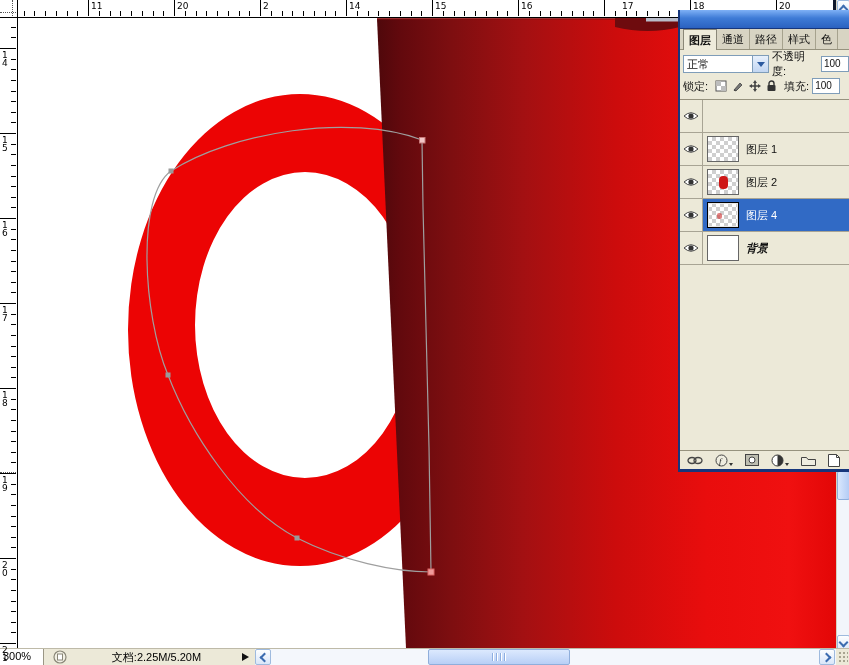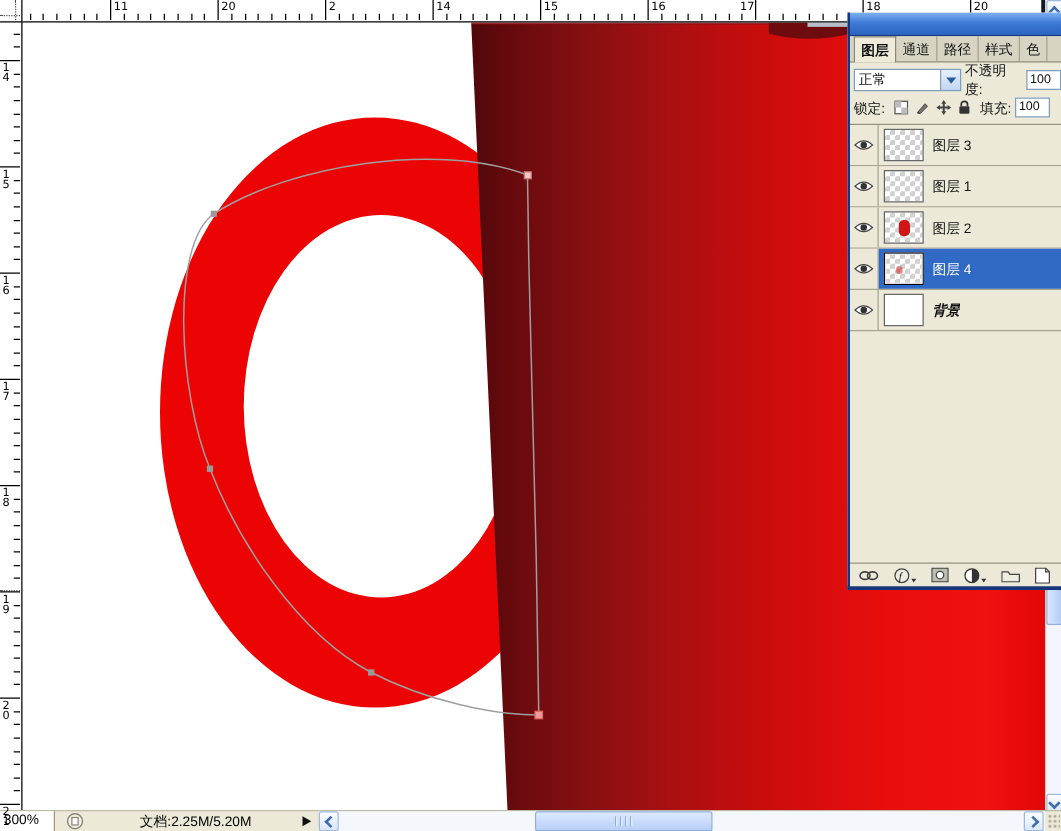--- a/index.html
+++ b/index.html
@@ -54,21 +54,21 @@
   #layers-panel{position:absolute;left:678px;top:10px;width:171px;height:462px;z-index:10;
      background:#ECE9D8;border-left:2px solid #16367C;border-bottom:3px solid #16367C;box-sizing:border-box;
      overflow:hidden;display:flex;flex-direction:column;font-size:11px;color:#111;}
   #panel-titlebar{height:18px;flex:none;background:linear-gradient(180deg,#7FB1F6 0%,#3E7BD6 45%,#2B62C0 100%);
      border-bottom:1px solid #16367C;}
   #panel-tabs{height:20px;flex:none;background:#D8D4C3;display:flex;align-items:flex-end;padding-left:3px;border-bottom:1px solid #96927E;}
   .tab{padding:3px 5px 2px;border-right:1px solid #A6A28E;white-space:nowrap;}
   .tab.active{background:#EEEBDB;border:1px solid #8A8778;border-bottom:none;margin-bottom:-1px;font-weight:bold;}
   #panel-controls{flex:none;padding:3px 0 2px 3px;}
   .ctrl-row{display:flex;align-items:center;height:22px;gap:3px;}
-  .combo{width:88px;height:18px;background:#fff;border:1px solid #7F9DB9;display:flex;align-items:flex-start;box-sizing:border-box;}
+  .combo{width:88px;height:18px;background:#fff;border:1px solid #7F9DB9;display:flex;align-items:flex-end;box-sizing:border-box;}
   .combo-text{flex:1;padding-left:3px;}
   .combo-arrow{width:15px;height:100%;background:linear-gradient(180deg,#E7F0FC,#C2D6F2);border-left:1px solid #7F9DB9;
      display:flex;align-items:center;justify-content:center;}
   .combo-arrow i{width:0;height:0;border-left:4px solid transparent;border-right:4px solid transparent;border-top:5px solid #2C5AA0;}
   .num-field{width:28px;height:16px;background:#fff;border:1px solid #7F9DB9;font-size:10px;padding:1px 0 0 2px;box-sizing:border-box;flex:none;}
   .lock-icons{display:flex;align-items:center;gap:5px;margin:0 4px;}
   #layers-list{flex:none;border-top:1px solid #96927E;}
   .layer-row{height:32px;border-bottom:1px solid #A8A494;display:flex;align-items:stretch;background:#ECE9D8;}
   .eye-cell{width:22px;flex:none;border-right:1px solid #A8A494;display:flex;align-items:center;justify-content:center;}
   .row-body{flex:1;display:flex;align-items:center;min-width:0;}
@@ -152,21 +152,21 @@
       <div class="tick-h" style="left: 501px;"></div>
       <div class="label-h" style="left: 504px;">16</div>
       <div class="tick-h minor" style="left: 511.75px;"></div>
       <div class="tick-h minor" style="left: 522.5px;"></div>
       <div class="tick-h minor" style="left: 533.25px;"></div>
       <div class="tick-h minor" style="left: 544px;"></div>
       <div class="tick-h minor" style="left: 554.75px;"></div>
       <div class="tick-h minor" style="left: 565.5px;"></div>
       <div class="tick-h minor" style="left: 576.25px;"></div>
       <div class="tick-h" style="left: 587px;"></div>
-      <div class="label-h" style="left: 575px;">17</div>
+      <div class="label-h" style="left: 605px;">17</div>
       <div class="tick-h minor" style="left: 597.75px;"></div>
       <div class="tick-h minor" style="left: 608.5px;"></div>
       <div class="tick-h minor" style="left: 619.25px;"></div>
       <div class="tick-h minor" style="left: 630px;"></div>
       <div class="tick-h minor" style="left: 640.75px;"></div>
       <div class="tick-h minor" style="left: 651.5px;"></div>
       <div class="tick-h minor" style="left: 662.25px;"></div>
       <div class="tick-h" style="left: 673px;"></div>
       <div class="label-h" style="left: 676px;">18</div>
       <div class="tick-h minor" style="left: 683.75px;"></div>
@@ -377,24 +377,20 @@
       </div>
     </div>
     <div id="layers-list">
       <div class="layer-row">
         <div class="eye-cell">
           <svg width="16" height="10">
               <path d="M1,5 Q8,-1.5 15,5 Q8,11.5 1,5 Z" fill="#fff" stroke="#444"></path>
               <circle cx="8" cy="5" r="2.6" fill="#333"></circle>
             </svg>
         </div>
-        <div class="row-body">
-          <div class="thumb checker"></div>
-          <span class="layer-name">图层 3</span>
-        </div>
       </div>
       <div class="layer-row">
         <div class="eye-cell">
           <svg width="16" height="10">
               <path d="M1,5 Q8,-1.5 15,5 Q8,11.5 1,5 Z" fill="#fff" stroke="#444"></path>
               <circle cx="8" cy="5" r="2.6" fill="#333"></circle>
             </svg>
         </div>
         <div class="row-body">
           <div class="thumb checker"></div>

